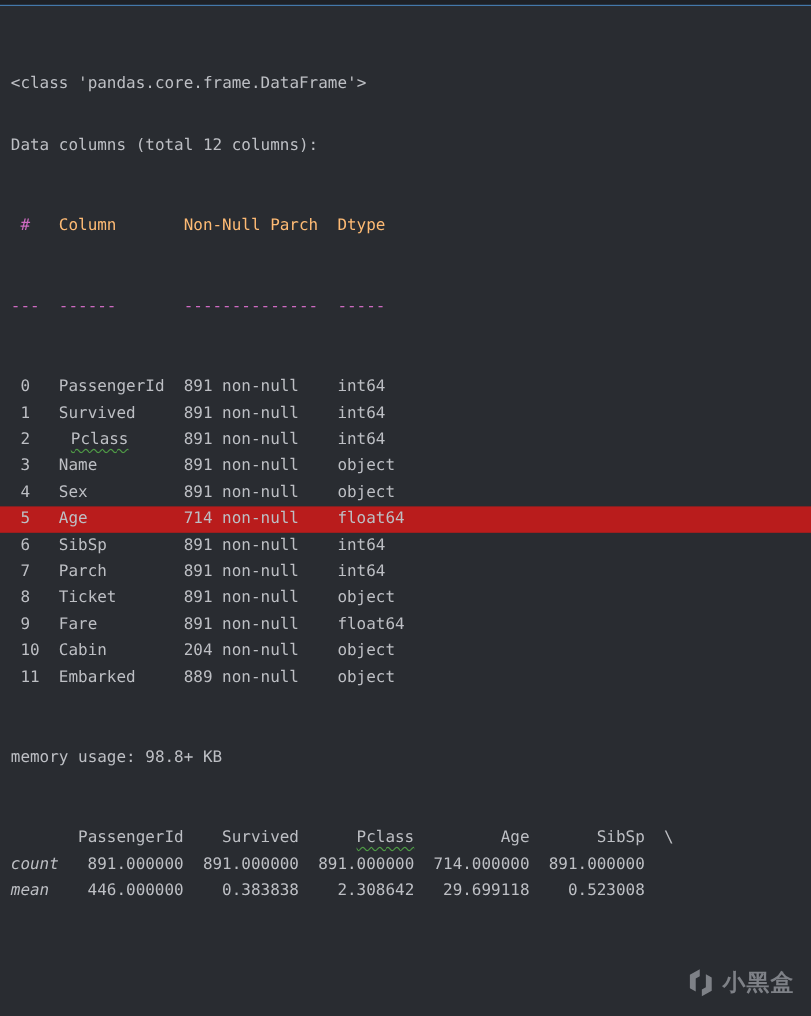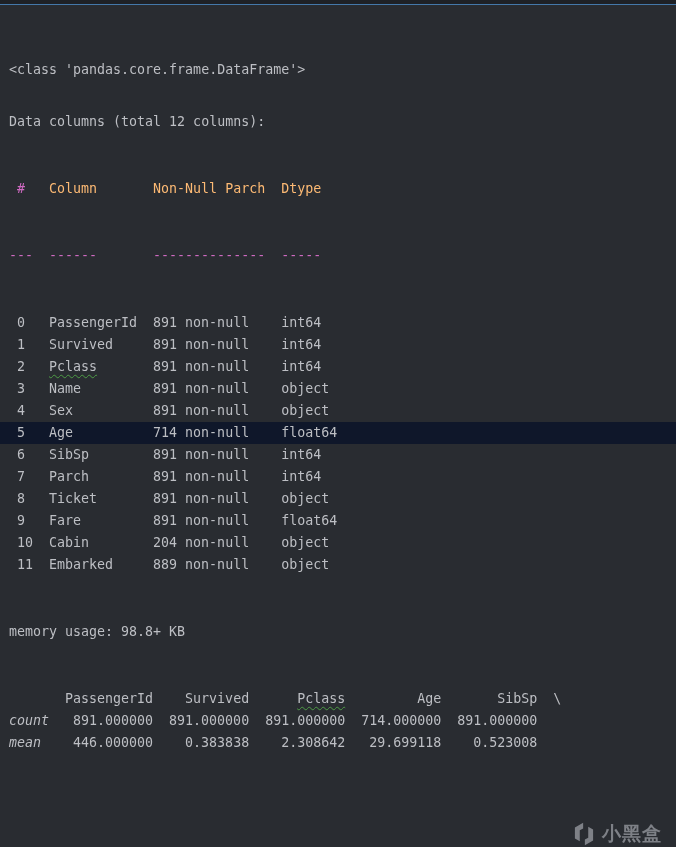--- a/index.html
+++ b/index.html
@@ -22,21 +22,21 @@
   }
   .line {
     height: 22px;
     line-height: 22px;
     white-space: pre;
   }
   .line.highlighted {
     width: 676px;
     margin-left: -9px;
     padding-left: 9px;
-    background: #0f172a;
+    background: #b91c1c;
     box-sizing: border-box;
   }
   
   .c-idx     { display:inline-block; width:5ch;  padding-left:1ch; box-sizing:border-box; }
   .sep .c-idx{ padding-left:0; }
   .c-name    { display:inline-block; width:13ch; }
   .c-nonnull { display:inline-block; width:16ch; }
   .c-dtype   { display:inline-block; width:7ch;  }
   
   .d-stat { display:inline-block; width:5ch;font-style:italic; }
@@ -45,24 +45,25 @@
   .d-slash{ padding-left:2ch; }
   
   .teal  { color:#fdba74; }
   .pink  { color:#ce6ac1; }
   .squiggle {
     text-decoration-line: underline;
     text-decoration-style: wavy;
     text-decoration-color: #4e9b45;
     text-decoration-thickness: 1px;
     text-underline-offset: 3px;
+    margin-left: 10px;
   }
   .watermark {
     position: absolute;
-    right: 14px; bottom: 0;
+    right: 14px; bottom: 15px;
     display: flex;
     align-items: center;
     gap: 5px;
     color: #7e8187;
     font-family: "DejaVu Sans", "Liberation Sans", sans-serif;
     font-size: 19px;
     font-weight: bold;
     letter-spacing: 1px;
   }
   .watermark svg { display: block; }

